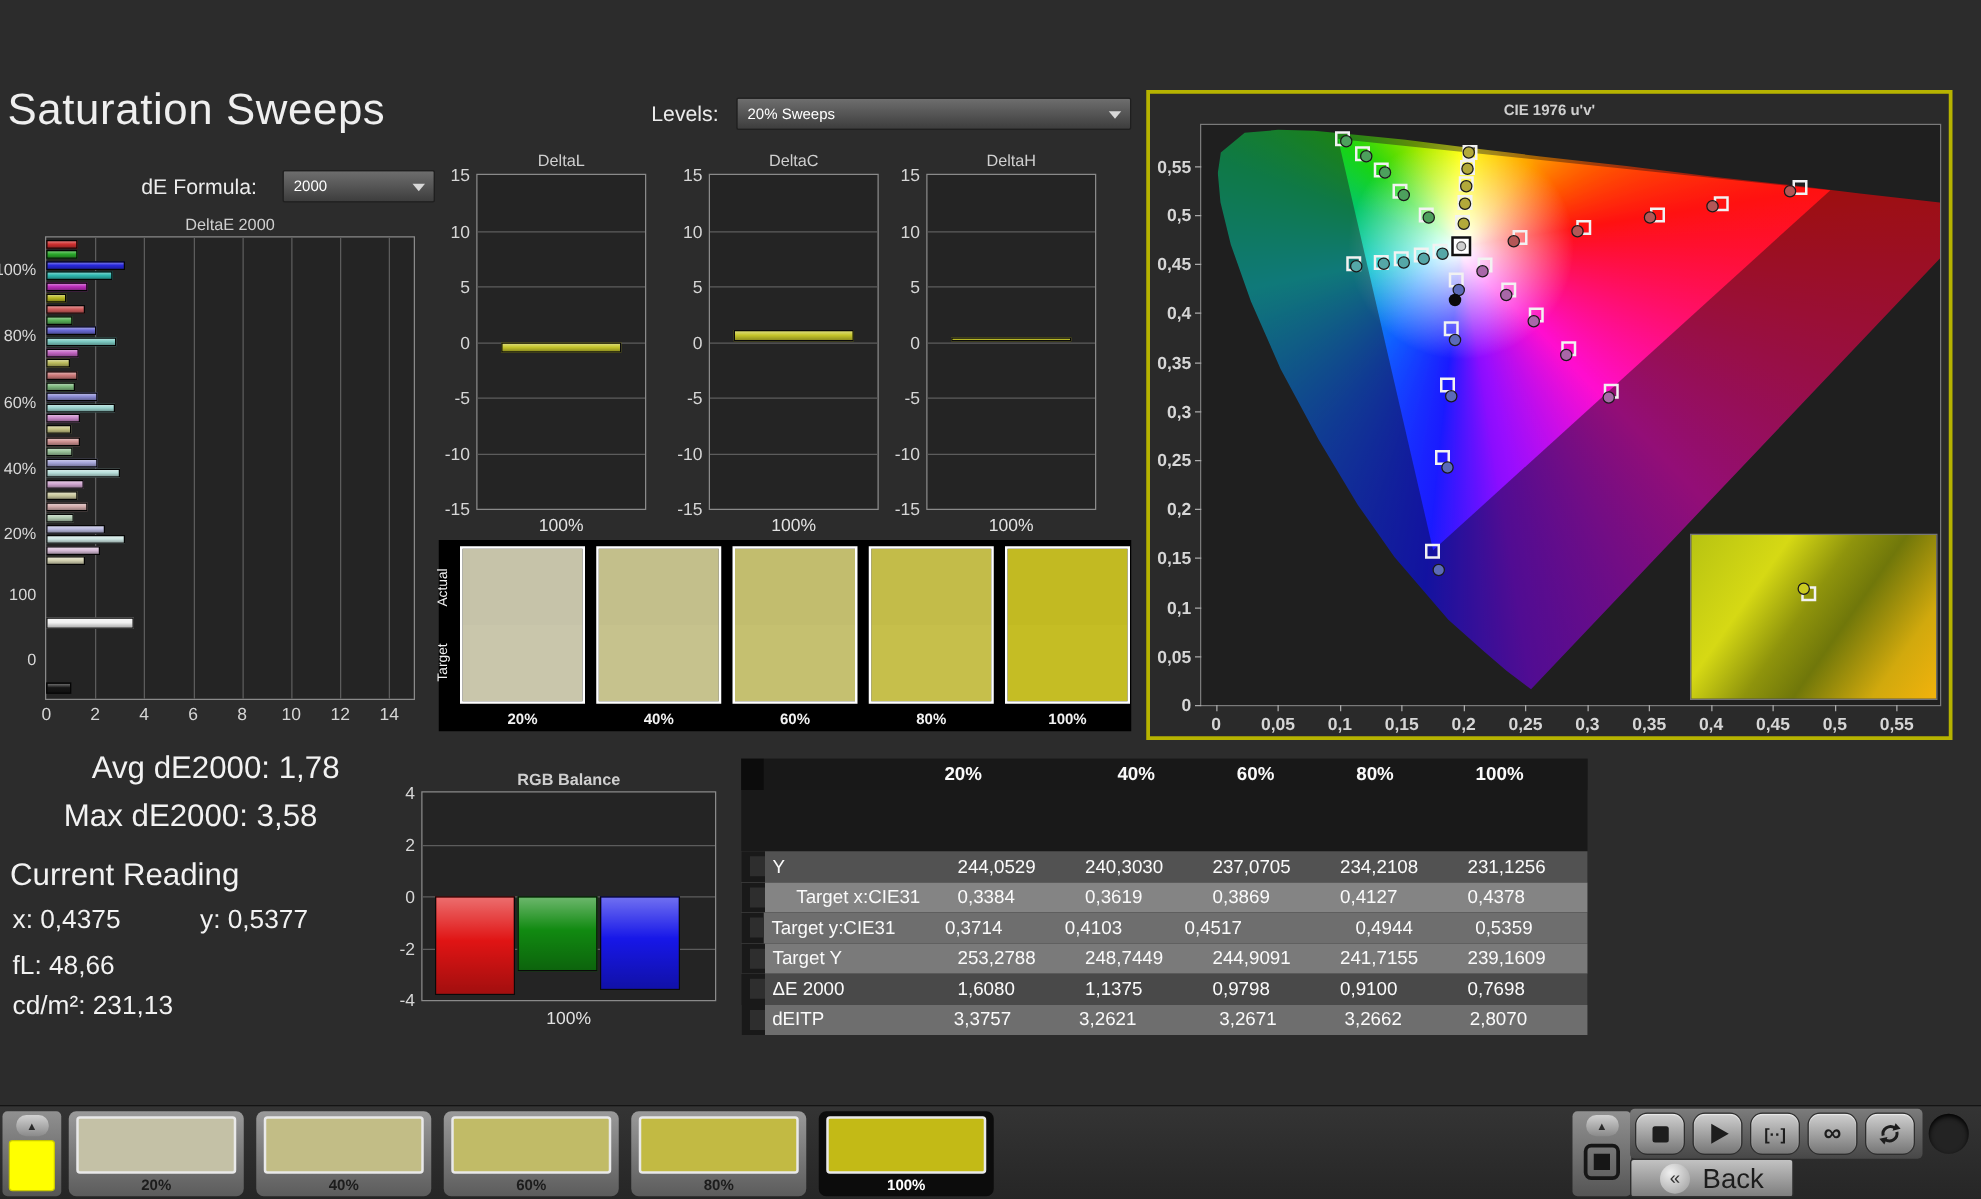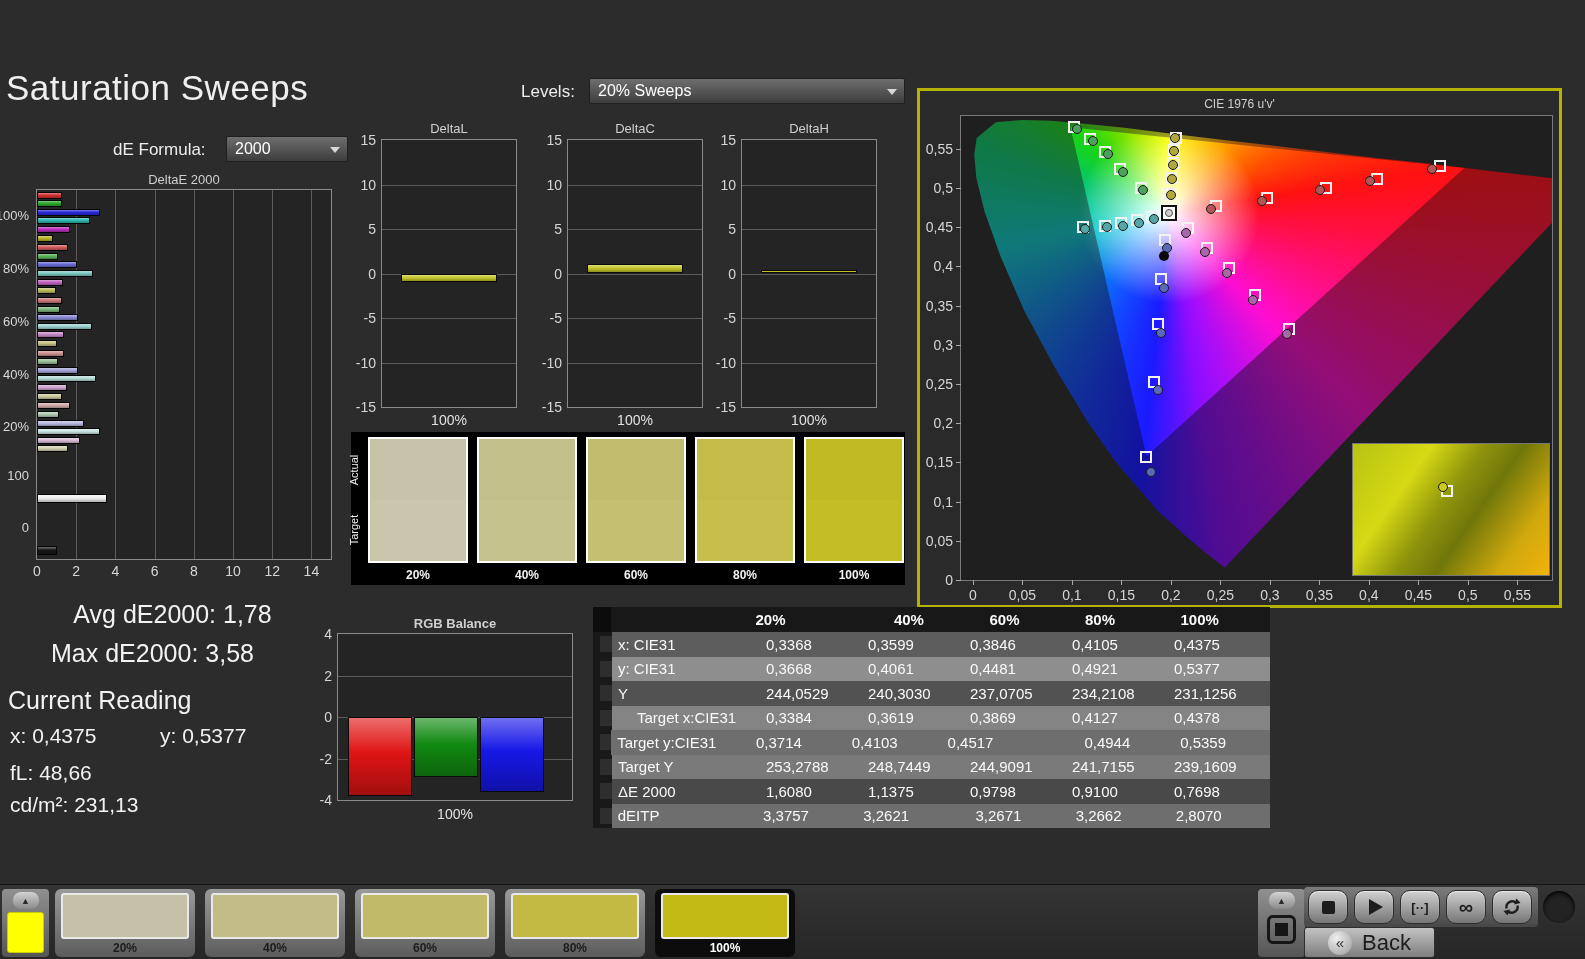--- a/index.html
+++ b/index.html
@@ -2,21 +2,21 @@
 <html><head>
 <meta charset="utf-8">
 <style>
   * { box-sizing: border-box; margin: 0; padding: 0; }
   body { background:#1a1a1a; font-family:"Liberation Sans", sans-serif; }
   #root { position:relative; width:1585px; height:959px; background:#2c2c2c; overflow:hidden; }
   .abs { position:absolute; }
   .page-title { font-size:35px; color:#efefef; letter-spacing:.5px; }
   .ctl-label { font-size:17px; color:#ececec; }
   .dropdown { background:linear-gradient(#6e6e6e,#3d3d3d); border:1px solid #1f1f1f; border-radius:2px;
-              color:#fff; font-size:16px; display:flex; align-items:center; padding-left:8px; }
+              color:#fff; font-size:12px; display:flex; align-items:center; padding-left:8px; }
   .dd-arrow { position:absolute; right:7px; top:50%; margin-top:-2px; width:0; height:0;
               border-left:5px solid transparent; border-right:5px solid transparent; border-top:6px solid #d8d8d8; }
   .chart-title { font-size:13px; color:#cfcfcf; text-align:center; }
   .plot { position:absolute; background:#242424; border:1px solid #8a8a8a; }
   .gridv { position:absolute; top:0; bottom:0; width:1px; background:#5c5c5c; }
   .gridh { position:absolute; left:0; right:0; height:1px; background:#5c5c5c; }
   .ylab { position:absolute; width:36px; text-align:right; font-size:13px; color:#d6d6d6; }
   .xlab { position:absolute; transform:translateX(-50%); font-size:13px; color:#d6d6d6; }
   .hbar { position:absolute; border:1px solid #050505; }
   .glab { position:absolute; text-align:right; font-size:13px; color:#d8d8d8; }
@@ -191,21 +191,21 @@
       <div class="abs" style="left: 126px; top: 5px; width: 100px; height: 126px; border: 2px solid rgb(255, 255, 255); background: linear-gradient(rgb(195, 191, 139) 0px, rgb(195, 191, 139) 50%, rgb(198, 194, 141) 50%, rgb(198, 194, 141) 100%);"></div>
       <div class="abs" style="left: 126px; top: 136px; width: 100px; text-align: center; color: rgb(242, 242, 242); font-size: 12px; font-weight: bold;">40%</div>
       <div class="abs" style="left: 235px; top: 5px; width: 100px; height: 126px; border: 2px solid rgb(255, 255, 255); background: linear-gradient(rgb(194, 189, 110) 0px, rgb(194, 189, 110) 50%, rgb(197, 192, 112) 50%, rgb(197, 192, 112) 100%);"></div>
       <div class="abs" style="left: 235px; top: 136px; width: 100px; text-align: center; color: rgb(242, 242, 242); font-size: 12px; font-weight: bold;">60%</div>
       <div class="abs" style="left: 344px; top: 5px; width: 100px; height: 126px; border: 2px solid rgb(255, 255, 255); background: linear-gradient(rgb(195, 188, 73) 0px, rgb(195, 188, 73) 50%, rgb(198, 191, 75) 50%, rgb(198, 191, 75) 100%);"></div>
       <div class="abs" style="left: 344px; top: 136px; width: 100px; text-align: center; color: rgb(242, 242, 242); font-size: 12px; font-weight: bold;">80%</div>
       <div class="abs" style="left: 453px; top: 5px; width: 100px; height: 126px; border: 2px solid rgb(255, 255, 255); background: linear-gradient(rgb(194, 186, 34) 0px, rgb(194, 186, 34) 50%, rgb(197, 189, 36) 50%, rgb(197, 189, 36) 100%);"></div>
       <div class="abs" style="left: 453px; top: 136px; width: 100px; text-align: center; color: rgb(242, 242, 242); font-size: 12px; font-weight: bold;">100%</div>
     </div>
 
-  <div class="abs cie-panel" id="cie-panel" style="left: 917px; top: 88px; width: 645px; height: 520px; border-color: rgb(182, 179, 0);">
+  <div class="abs cie-panel" id="cie-panel" style="left: 917px; top: 72px; width: 645px; height: 520px; border-color: rgb(182, 179, 0); font-weight: bold;">
     <div class="abs chart-title" style="left:0;top:6px;width:100%;font-size:12px;">CIE 1976 u'v'</div>
     <div class="cie-plot" id="cie-plot" style="left:40px;top:24px;width:593px;height:466px;overflow:visible;">
       <div class="cie-layer" id="cie-locus" style="background: radial-gradient(circle at 35.18% 20.95%, rgba(255, 255, 255, 0.95) 0%, rgba(255, 255, 255, 0.55) 7%, rgba(255, 255, 255, 0) 17%), conic-gradient(at 35.18% 20.95%, rgb(230, 230, 0) 0deg, rgb(245, 144, 0) 40deg, rgb(240, 20, 20) 81deg, rgb(224, 18, 180) 136deg, rgb(122, 16, 224) 171deg, rgb(26, 26, 245) 186deg, rgb(21, 85, 224) 215deg, rgb(16, 180, 180) 259deg, rgb(16, 180, 100) 290deg, rgb(34, 192, 30) 311deg, rgb(154, 212, 0) 338deg, rgb(230, 230, 0) 360deg); filter: brightness(0.68) saturate(0.95); clip-path: polygon(44.64% 97.3%, 41.32% 94.09%, 38.21% 90.71%, 33.45% 85.3%, 26.15% 74.49%, 21.22% 65.54%, 15.88% 54.22%, 10.74% 42.06%, 6.73% 30.41%, 4% 20.61%, 2.6% 13.34%, 2.24% 8.28%, 2.65% 4.73%, 5.88% 1.35%, 10.4% 0.84%, 15.28% 1.01%, 20.89% 1.69%, 27.65% 2.53%, 35.95% 3.89%, 45.95% 5.41%, 57.54% 7.09%, 69.6% 8.95%, 80.6% 10.47%, 89.15% 11.82%, 99.66% 13.34%, 106.43% 14.36%);"></div>
       <div class="cie-layer" id="cie-gamut" style="background: radial-gradient(circle at 35.18% 20.95%, rgba(255, 255, 255, 0.95) 0%, rgba(255, 255, 255, 0.55) 7%, rgba(255, 255, 255, 0) 17%), conic-gradient(at 35.18% 20.95%, rgb(230, 230, 0) 0deg, rgb(245, 144, 0) 40deg, rgb(240, 20, 20) 81deg, rgb(224, 18, 180) 136deg, rgb(122, 16, 224) 171deg, rgb(26, 26, 245) 186deg, rgb(21, 85, 224) 215deg, rgb(16, 180, 180) 259deg, rgb(16, 180, 100) 290deg, rgb(34, 192, 30) 311deg, rgb(154, 212, 0) 338deg, rgb(230, 230, 0) 360deg); filter: brightness(1.08) saturate(1.1); clip-path: polygon(85.16% 11.23%, 18.53% 2.42%, 31.39% 73.33%);"></div>
       <div class="abs" id="cie-inset" style="right:2px;bottom:4px;width:198px;height:133px;border:1px solid #777;
            background:linear-gradient(125deg,#b7c312 0%,#d6d914 28%,#8f940c 46%,#70770a 60%,#d1a90d 82%,#f2b20c 100%);">
         <div class="pt-sq" style="left:48%;top:36%;"></div>
         <div class="pt-dot" style="left:46%;top:33%;background:#caca20;"></div>
       </div>
     <div class="xlab" style="left: 2.01005%; top: 471px; font-size: 14px;">0</div>
@@ -350,42 +350,20 @@
   <div class="abs" id="data-table" style="left:593px;top:607px;width:677px;height:221px;background:#191919;">
       <div class="tbl-row" style="top: 0px; height: 25px; background: rgb(24, 24, 24); font-weight: bold;">
         <div class="tbl-cell" style="width: 19px; background: rgb(12, 12, 12);"></div>
         <div class="tbl-cell" style="width: 148px;"></div>
         <div class="tbl-cell" style="width: 148px;">20%</div>
         <div class="tbl-cell" style="width: 102px;">40%</div>
         <div class="tbl-cell" style="width: 102px;">60%</div>
         <div class="tbl-cell" style="width: 102px;">80%</div>
         <div class="tbl-cell" style="width: 102px;">100%</div>
       </div>
-      <div class="tbl-row" style="top: 25px; height: 24.5px; background: rgb(93, 93, 93);">
-        <div class="tbl-cell" style="width: 19px; background: rgb(25, 25, 25);">
-          <div style="width: 12px; height: 16px; background: rgb(46, 46, 46); margin-left: 1px;"></div>
-        </div>
-        <div class="tbl-cell" style="width: 148px;">x: CIE31</div>
-        <div class="tbl-cell" style="width: 102px;">0,3368</div>
-        <div class="tbl-cell" style="width: 102px;">0,3599</div>
-        <div class="tbl-cell" style="width: 102px;">0,3846</div>
-        <div class="tbl-cell" style="width: 102px;">0,4105</div>
-        <div class="tbl-cell" style="width: 102px;">0,4375</div>
-      </div>
-      <div class="tbl-row" style="top: 49.5px; height: 24.5px; background: rgb(142, 142, 142);">
-        <div class="tbl-cell" style="width: 19px; background: rgb(25, 25, 25);">
-          <div style="width: 12px; height: 16px; background: rgb(46, 46, 46); margin-left: 1px;"></div>
-        </div>
-        <div class="tbl-cell" style="width: 148px;">y: CIE31</div>
-        <div class="tbl-cell" style="width: 102px;">0,3668</div>
-        <div class="tbl-cell" style="width: 102px;">0,4061</div>
-        <div class="tbl-cell" style="width: 102px;">0,4481</div>
-        <div class="tbl-cell" style="width: 102px;">0,4921</div>
-        <div class="tbl-cell" style="width: 102px;">0,5377</div>
-      </div>
       <div class="tbl-row" style="top: 74px; height: 24.5px; background: rgb(82, 82, 82);">
         <div class="tbl-cell" style="width: 19px; background: rgb(25, 25, 25);">
           <div style="width: 12px; height: 16px; background: rgb(46, 46, 46); margin-left: 1px;"></div>
         </div>
         <div class="tbl-cell" style="width: 148px;">Y</div>
         <div class="tbl-cell" style="width: 102px;">244,0529</div>
         <div class="tbl-cell" style="width: 102px;">240,3030</div>
         <div class="tbl-cell" style="width: 102px;">237,0705</div>
         <div class="tbl-cell" style="width: 102px;">234,2108</div>
         <div class="tbl-cell" style="width: 102px;">231,1256</div>

